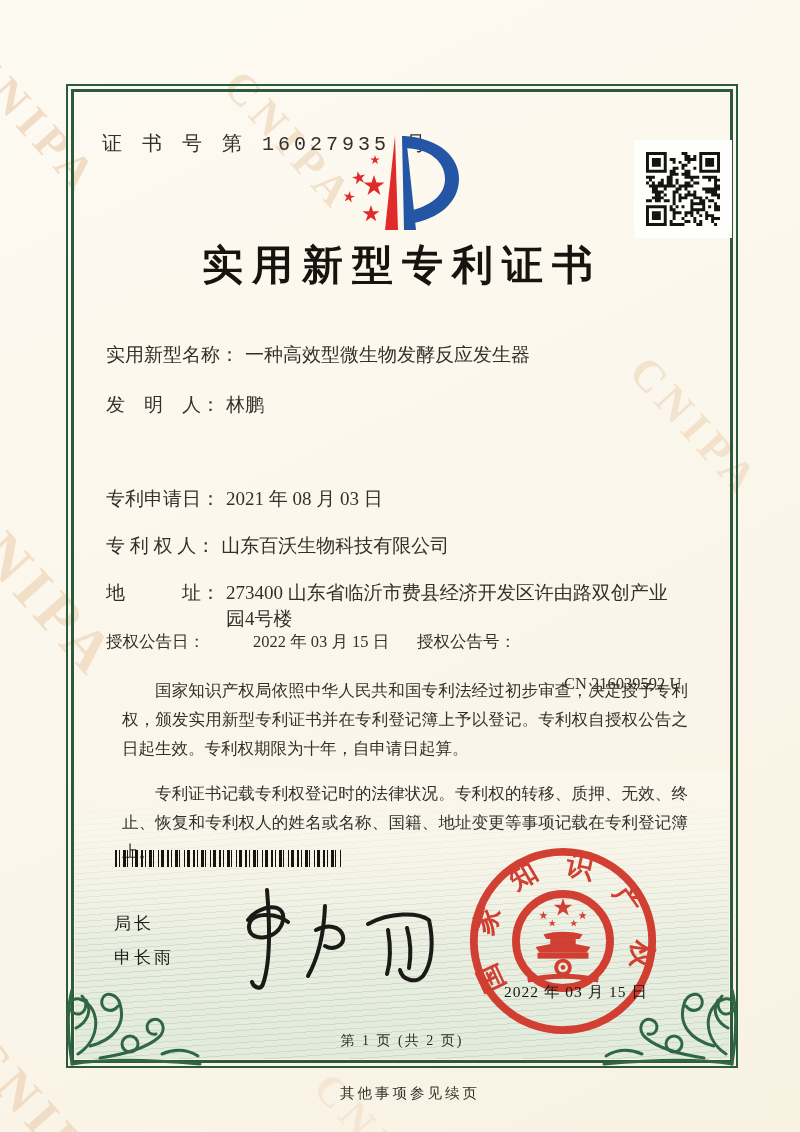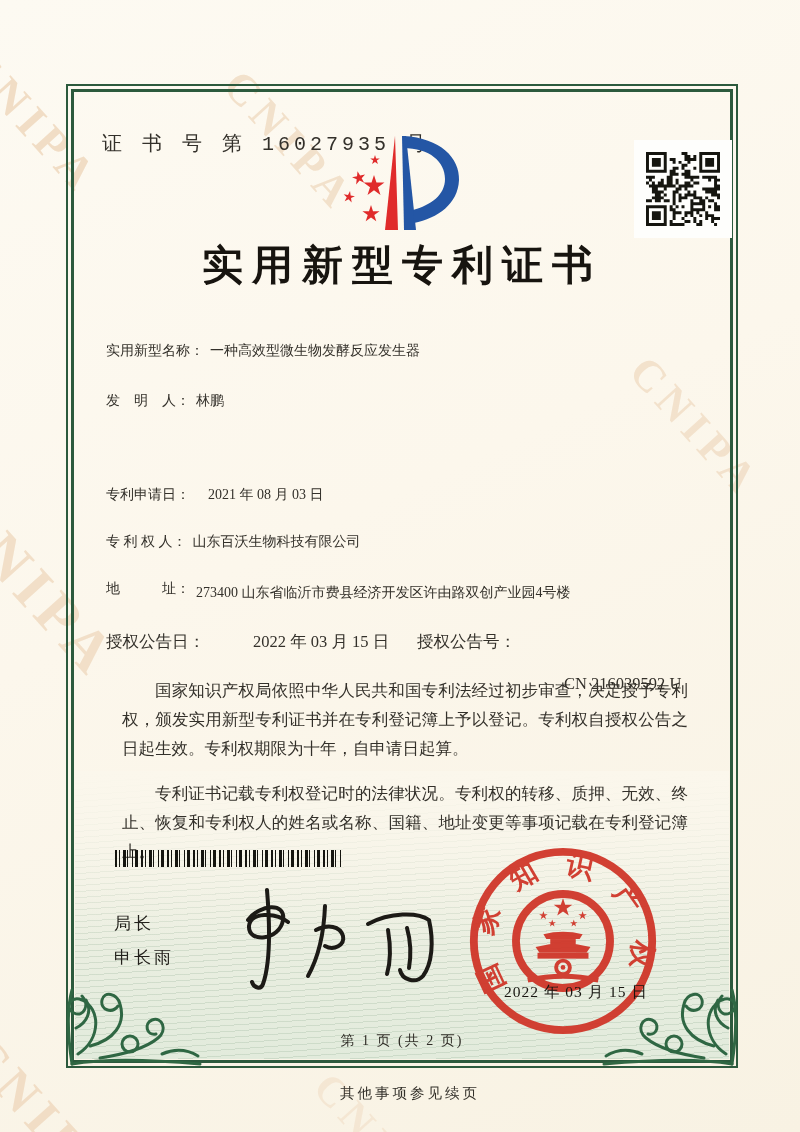--- a/index.html
+++ b/index.html
@@ -35,21 +35,21 @@
   }
   .logo{position:absolute;left:270px;top:40px;width:150px;height:120px;}
   .qr-box{
     position:absolute;left:566px;top:54px;width:98px;height:98px;background:#fefefc;
     display:flex;align-items:center;justify-content:center;
   }
   .title{
     position:absolute;left:0;top:152px;width:100%;text-align:center;
     font-size:41px;font-weight:bold;letter-spacing:9px;color:#17140f;
   }
-  .row{position:absolute;left:38px;display:flex;font-size:14px;color:#33302a;}
+  .row{position:absolute;left:38px;display:flex;font-size:19px;color:#33302a;}
   .row .lbl{white-space:pre;}
   .row .val{margin-left:6px;}
   .row-addr .val{width:452px;line-height:26px;}
   .pair{position:absolute;display:flex;font-size:16.5px;color:#33302a;gap:42px;}
   .body-text{
     position:absolute;left:38px;top:574px;width:598px;font-size:16.5px;
     line-height:29px;color:#33302a;text-align:justify;
   }
   .body-text p{margin:16px;text-indent:2em;}
   .barcode{
@@ -127,21 +127,21 @@
     <div class="title">实用新型专利证书</div>
 
     <div class="row" style="top:256px;">
       <span class="lbl">实用新型名称：</span>
       <span class="val">一种高效型微生物发酵反应发生器</span>
     </div>
     <div class="row" style="top:306px;">
       <span class="lbl">发　明　人：</span>
       <span class="val">林鹏</span>
     </div>
-    <div class="row" style="top:400px;gap:12px;">
+    <div class="row" style="top:400px;">
       <span class="lbl">专利申请日：</span>
       <span class="val">2021 年 08 月 03 日</span>
     </div>
     <div class="row" style="top:447px;">
       <span class="lbl">专 利 权 人：</span>
       <span class="val">山东百沃生物科技有限公司</span>
     </div>
     <div class="row row-addr" style="top:494px;">
       <span class="lbl">地　　　址：</span>
       <span class="val">273400  山东省临沂市费县经济开发区许由路双创产业园4号楼</span>

